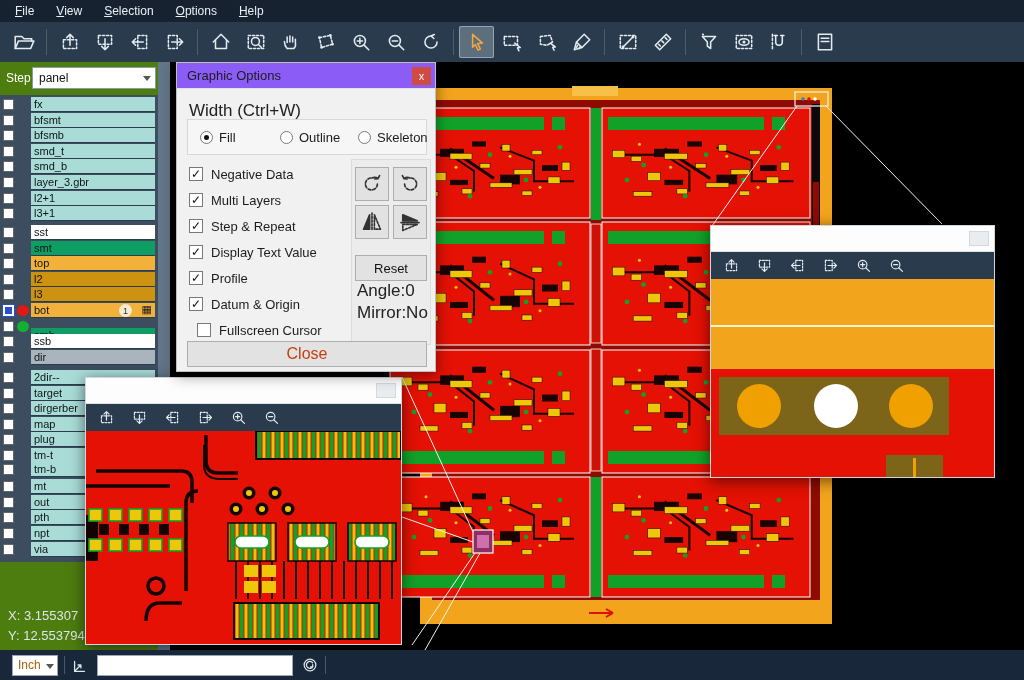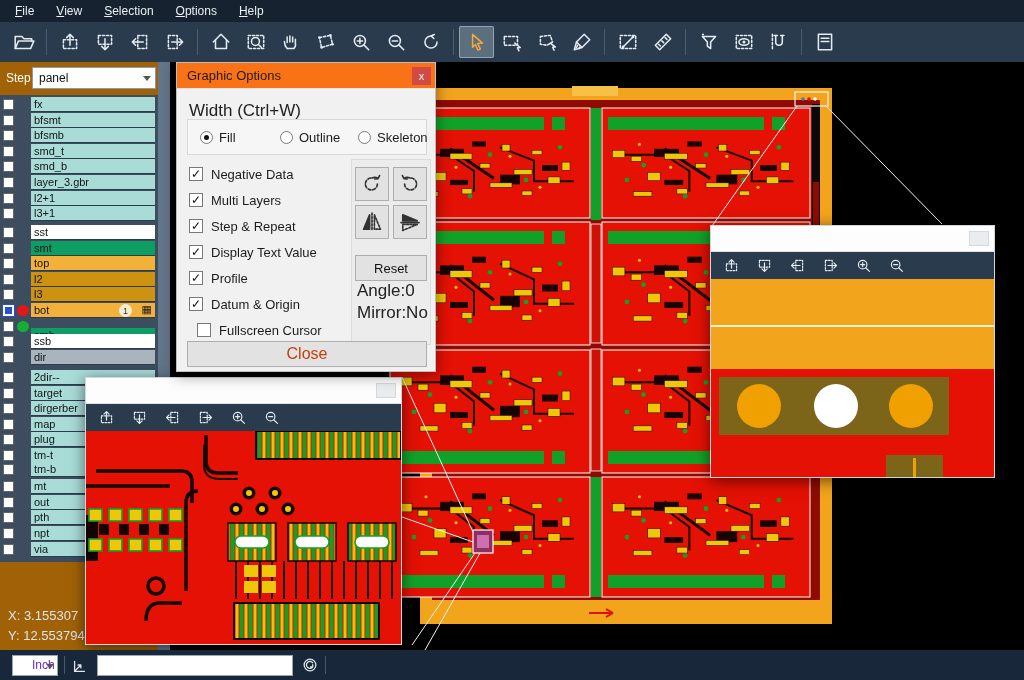--- a/index.html
+++ b/index.html
@@ -12,21 +12,21 @@
   .menu-item{color:#e9eff5;font-size:12px;padding:3px 11px;cursor:default;}
   .menu-item u{text-decoration:underline;}
   
   .toolbar{position:absolute;left:0;top:22px;width:1024px;height:40px;background:#2a3b4d;
            display:flex;align-items:center;padding-left:6px;z-index:30;}
   .tbtn{width:35px;height:32px;display:flex;align-items:center;justify-content:center;border-radius:2px;}
   .tbtn.active{background:#5d6e7d;box-shadow:inset 0 0 0 1px #93a3b1;}
   .tsep{width:1px;height:26px;background:#4a5c6d;margin:0 5px;}
   .toverflow{position:absolute;right:4px;top:14px;color:#8fa0ae;font-size:11px;}
   
-  .sidebar{position:absolute;left:0;top:62px;width:170px;height:588px;background:#a16207;z-index:5;}
+  .sidebar{position:absolute;left:0;top:62px;width:170px;height:588px;background:#4d7c0f;z-index:5;}
   .rows-bg{position:absolute;left:0;top:33px;width:158px;height:467px;background:#3b4d5f;}
   .scrollstrip{position:absolute;left:158px;top:0;width:12px;height:588px;background:#63768a;}
   .step-label{position:absolute;left:6px;top:9px;color:#fff;font-size:12px;}
   .step-select{position:absolute;left:32px;top:5px;width:124px;height:22px;background:#fff;
                border:1px solid #8a9aa8;font-size:12px;color:#111;display:flex;align-items:center;padding-left:6px;}
   .step-chev{position:absolute;right:4px;top:8px;width:0;height:0;border-left:4px solid transparent;
              border-right:4px solid transparent;border-top:5px solid #555;}
   .srow{position:absolute;left:0;width:158px;height:16px;}
   .srow .cbx{position:absolute;left:3px;top:2px;width:11px;height:11px;background:#fff;border:1px solid #666;}
   .srow .cbx.checked{background:#2a50d0;border:2px solid #fff;outline:1px solid #2a50d0;}
@@ -41,21 +41,21 @@
   .canvas{position:absolute;left:170px;top:62px;width:854px;height:588px;background:#000;z-index:1;}
   
   .fwin{position:absolute;border:1px solid #cfd6dc;box-shadow:0 3px 14px rgba(0,0,0,.55);background:#0b0b0b;}
   .fwin .titlebar{position:relative;height:26px;background:#fdfdfd;border-bottom:1px solid #e2e2e2;}
   .fwin .winbtn{position:absolute;right:5px;top:5px;width:20px;height:15px;background:#e9edf0;border:1px solid #d5d9dd;}
   .fwin .ptoolbar{height:27px;background:#2a3b4d;display:flex;align-items:center;gap:3px;padding-left:5px;}
   .fwin .ptbtn{width:30px;height:24px;display:flex;align-items:center;justify-content:center;}
   
   .dialog{position:absolute;left:176px;top:62px;width:260px;height:310px;background:#f1f1f1;
           border:1px solid #bfbfbf;box-shadow:0 3px 14px rgba(0,0,0,.45);z-index:20;font-size:13px;color:#1c1c1c;}
-  .dialog .dtitle{position:absolute;left:0;top:0;width:100%;height:26px;background:#f97316;
+  .dialog .dtitle{position:absolute;left:0;top:0;width:100%;height:26px;background:#8b5cf6;
                   border-bottom:1px solid #e4e4e4;display:flex;align-items:center;padding-left:10px;font-size:13px;}
   .dialog .dclose{position:absolute;right:4px;top:4px;width:19px;height:18px;background:#d14a43;color:#fff;
                   font-size:11px;display:flex;align-items:center;justify-content:center;}
   .dlabel{position:absolute;font-size:17px;color:#222;}
   .radiobox{position:absolute;left:10px;top:56px;width:240px;height:36px;border:1px solid #d8d8d8;background:#f6f6f6;}
   .radio{position:absolute;top:10px;display:flex;align-items:center;gap:6px;font-size:13px;}
   .rdot{width:13px;height:13px;border-radius:50%;border:1px solid #7a7a7a;background:#fff;position:relative;}
   .rdot.sel:after{content:"";position:absolute;left:3px;top:3px;width:5px;height:5px;border-radius:50%;background:#111;}
   .dcheckrow{position:absolute;left:12px;display:flex;align-items:center;gap:8px;height:18px;}
   .dcb{width:14px;height:14px;background:#fff;border:1px solid #787878;font-size:12px;line-height:13px;
@@ -65,21 +65,21 @@
          display:flex;align-items:center;justify-content:center;}
   .resetbtn{position:absolute;left:178px;top:192px;width:72px;height:26px;background:#e2e2e2;border:1px solid #aeaeae;
             font-size:13px;display:flex;align-items:center;justify-content:center;color:#111;}
   .closebtn{position:absolute;left:10px;top:278px;width:240px;height:26px;background:#e2e2e2;border:1px solid #aeaeae;
             font-size:16px;display:flex;align-items:center;justify-content:center;color:#c2410c;}
   
   .bottombar{position:absolute;left:0;top:650px;width:1024px;height:30px;background:#18273a;
              display:flex;align-items:center;z-index:30;}
   .bsep{width:1px;height:18px;background:#45586c;margin:0 6px;}
   .unitbox{position:relative;margin-left:12px;width:46px;height:21px;background:#fff;border:1px solid #9aa7b3;
-           font-size:12px;color:#6d28d9;display:flex;align-items:center;padding-left:19px;}
+           font-size:12px;color:#a16207;display:flex;align-items:center;padding-left:5px;}
   .unitbox .step-chev{right:3px;top:8px;}
   .cmdinput{width:196px;height:21px;background:#fff;border:1px solid #9aa7b3;font-size:12px;padding:0 4px;
             font-family:"Liberation Sans",sans-serif;}
   .statustext{color:#f0a522;font-size:13px;font-weight:bold;white-space:nowrap;}
 </style>
 </head>
 <body>
 
 <div class="app">
 

